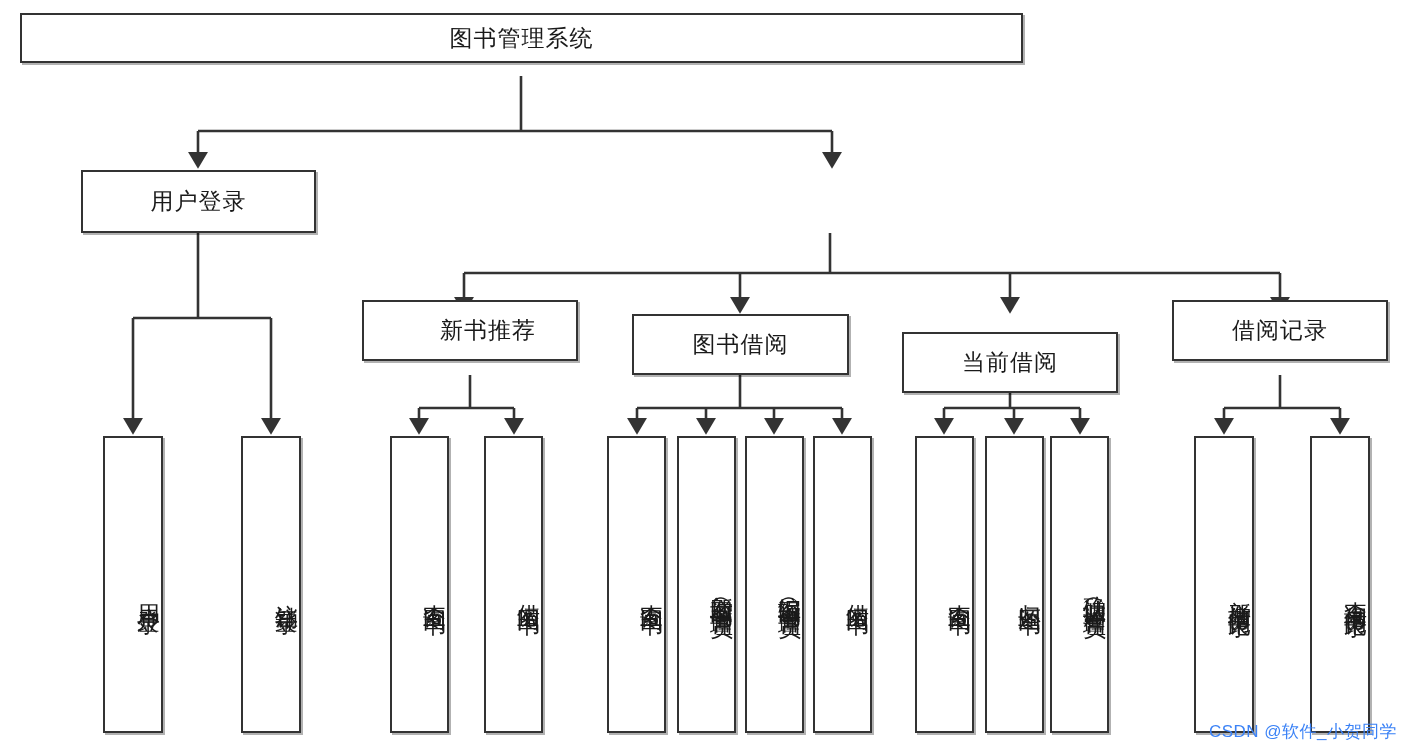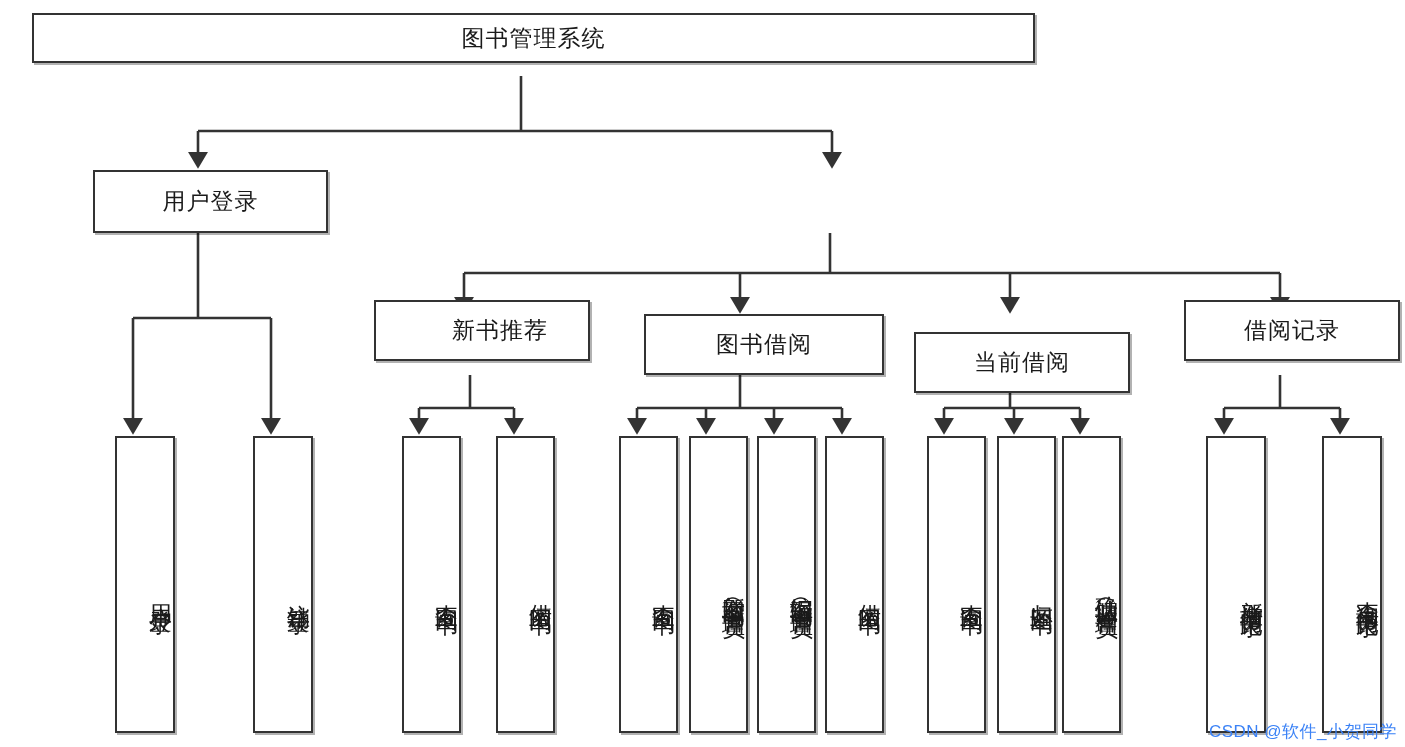--- a/index.html
+++ b/index.html
@@ -28,21 +28,20 @@
   .node {
     position: absolute;
     box-sizing: border-box;
     background: #ffffff;
     border: 2px solid #333333;
     box-shadow: 2px 2px 0 0 rgba(0,0,0,0.30);
     display: flex;
     align-items: center;
     justify-content: center;
     color: #1a1a1a;
-    margin-left: 12px;
   }
   .node.horiz {
     font-size: 23px;
     letter-spacing: 1px;
     white-space: nowrap;
   }
   .node.vert {
     writing-mode: vertical-rl;
     text-orientation: upright;
     font-size: 23px;
@@ -127,21 +126,21 @@
     <span>图书管理系统</span>
   </div>
 
   <div class="node horiz" style="left:81px; top:170px; width:235px; height:63px;">
     <span>用户登录</span>
   </div>
 
   <div class="node horiz" style="left:362px; top:300px; width:216px; height:61px;padding-left:36px;">
     <span>新书推荐</span>
   </div>
-  <div class="node horiz" style="left:632px; top:314px; width:240px; height:61px;">
+  <div class="node horiz" style="left:632px; top:314px; width:217px; height:61px;">
     <span>图书借阅</span>
   </div>
   <div class="node horiz" style="left:902px; top:332px; width:216px; height:61px;">
     <span>当前借阅</span>
   </div>
   <div class="node horiz" style="left:1172px; top:300px; width:216px; height:61px;">
     <span>借阅记录</span>
   </div>
 
   <div class="node vert" style="left:103px; top:436px; width:60px; height:297px;">

